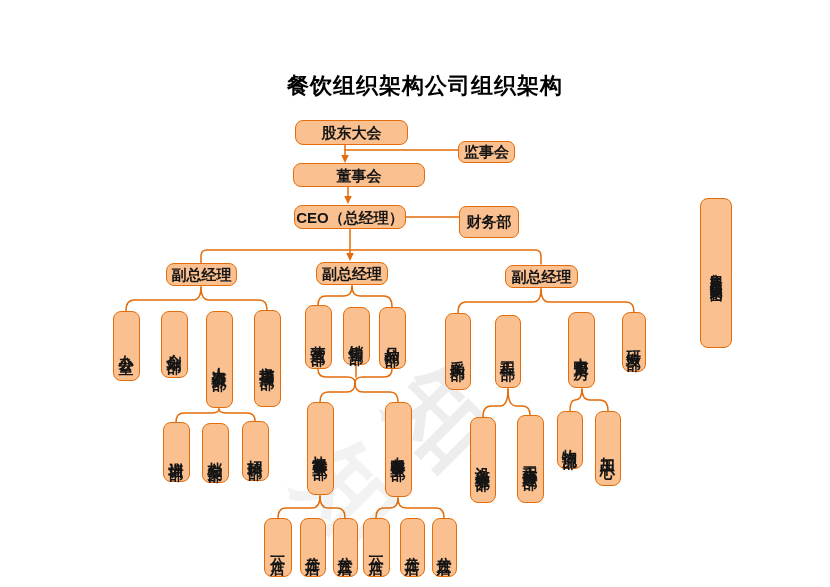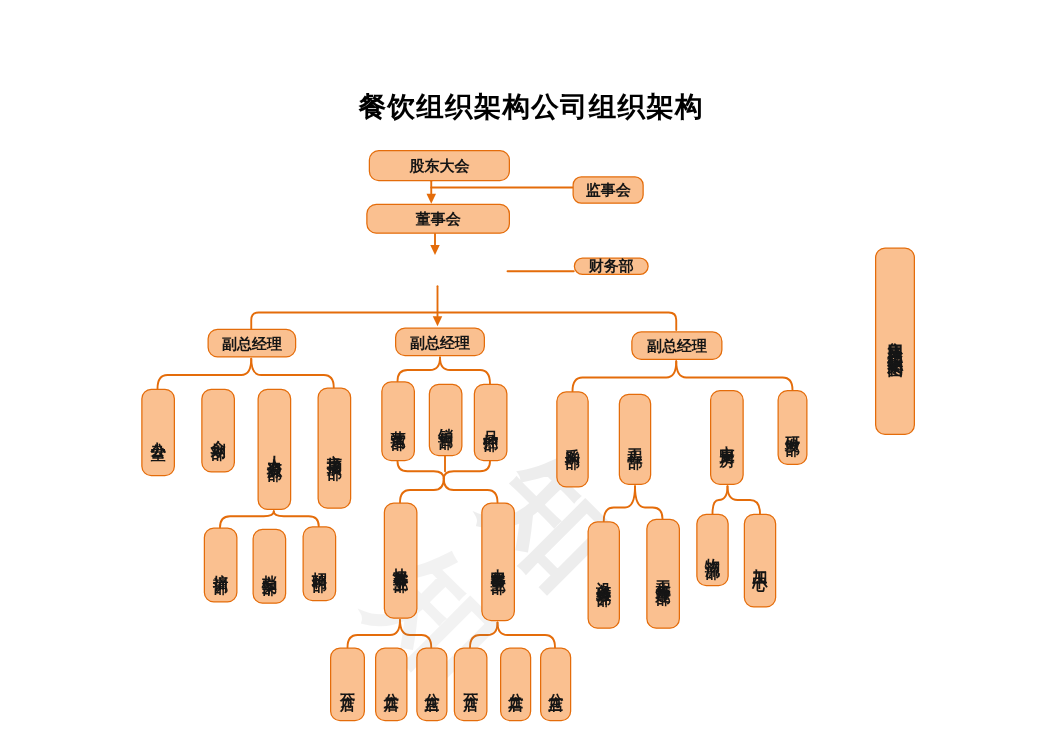--- a/index.html
+++ b/index.html
@@ -8,21 +8,21 @@
     font-family:"Liberation Sans", sans-serif; overflow:hidden;
   }
   .title {
     position:absolute; top:71px; left:0; width:850px; text-align:center;
     font-size:22px; font-weight:700; color:#000; letter-spacing:1px;
   }
   .node {
     position:absolute; box-sizing:border-box;
     background:#FAC090; border:1.6px solid #E46C0A; border-radius:8px;
     display:flex; align-items:center; justify-content:center;
-    color:#151515; font-weight:700; font-size:12px; line-height:1;
+    color:#151515; font-weight:700; font-size:15px; line-height:1;
     white-space:nowrap;
   }
   .node.v {
     writing-mode:vertical-rl; text-orientation:upright; letter-spacing:2px;
     white-space:normal;
   }
   .node.small { border-radius:7px;font-family:Liberation Serif, serif; }
   .side-label { letter-spacing:1px; font-size:12.5px; }
   svg.wires { position:absolute; left:0; top:0; pointer-events:none; }
   .wm {
@@ -87,22 +87,23 @@
     </g>
   </svg>
 
   <div class="wm" style="left:392px; top:352px; font-size:96px;">知</div>
   <div class="wm wm2" style="left:300px; top:430px; font-size:96px;">知</div>
 
   <div class="title">餐饮组织架构公司组织架构</div>
 
   <div class="node" style="left:295px; top:120px; width:113px; height:25px;">股东大会</div>
   <div class="node small" style="left:458px; top:141px; width:57px; height:22px;">监事会</div>
-  <div class="node" style="left:293px; top:163px; width:115px; height:24px;text-align:right;">董事会</div>
-  <div class="node small" style="left:459px; top:206px; width:60px; height:14px;">财务部</div>
+  <div class="node" style="left:293px; top:163px; width:132px; height:24px;text-align:right;">董事会</div>
+  <div class="node" style="left:294px; top:205px; width:112px; height:24px;">CEO（总经理）</div>
+  <div class="node small" style="left:459px; top:206px; width:60px; height:32px;">财务部</div>
 
   <div class="node" style="left:166px; top:263px; width:71px; height:23px;">副总经理</div>
   <div class="node" style="left:316px; top:262px; width:72px; height:23px;">副总经理</div>
   <div class="node" style="left:505px; top:265px; width:73px; height:23px;">副总经理</div>
 
   <div class="node v" style="left:113px; top:311px; width:27px; height:70px;">办公室</div>
   <div class="node v" style="left:161px; top:311px; width:27px; height:67px;">企划部</div>
   <div class="node v" style="left:206px; top:311px; width:27px; height:97px;">人力资源部</div>
   <div class="node v" style="left:254px; top:310px; width:27px; height:97px;">市场拓展部</div>
   <div class="node v" style="left:163px; top:422px; width:27px; height:60px;">培训部</div>

